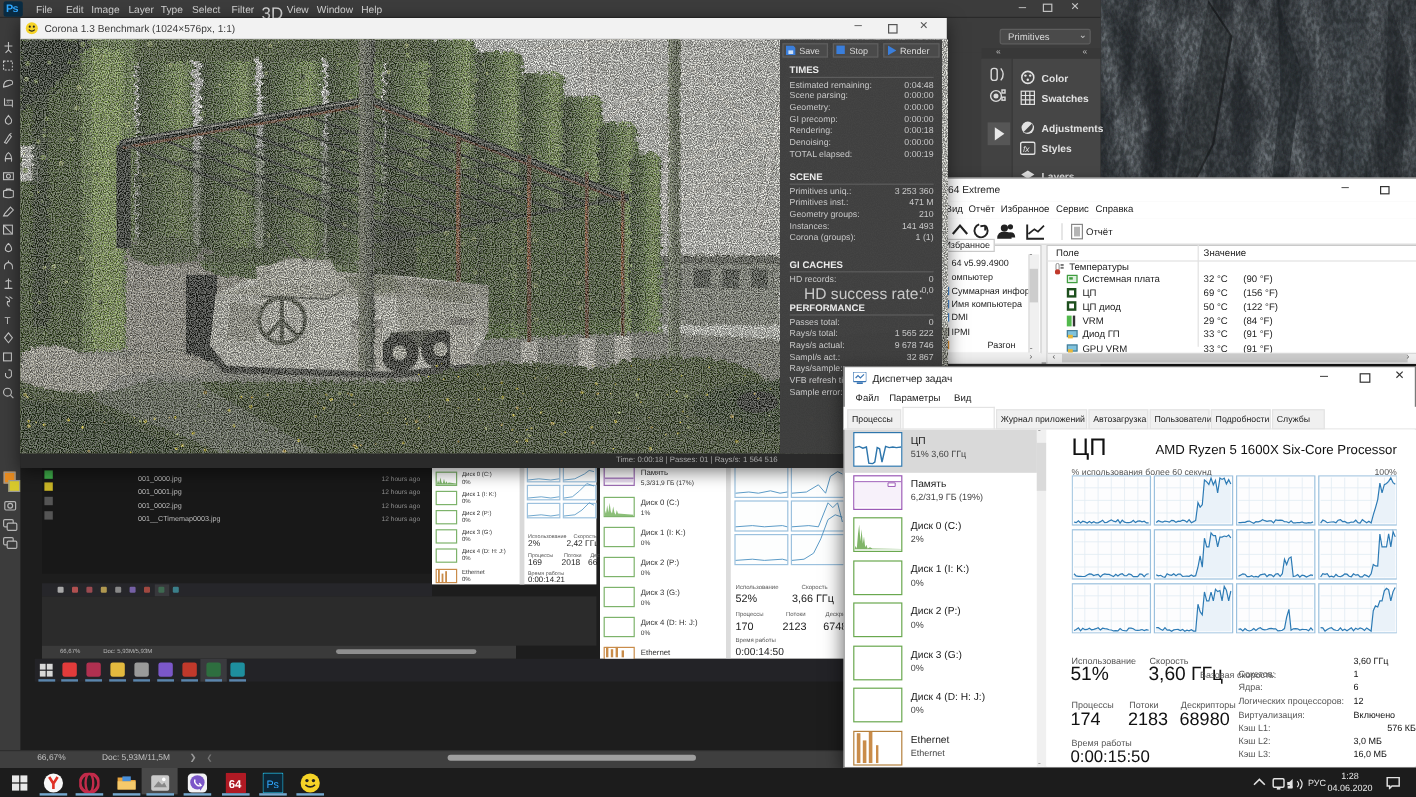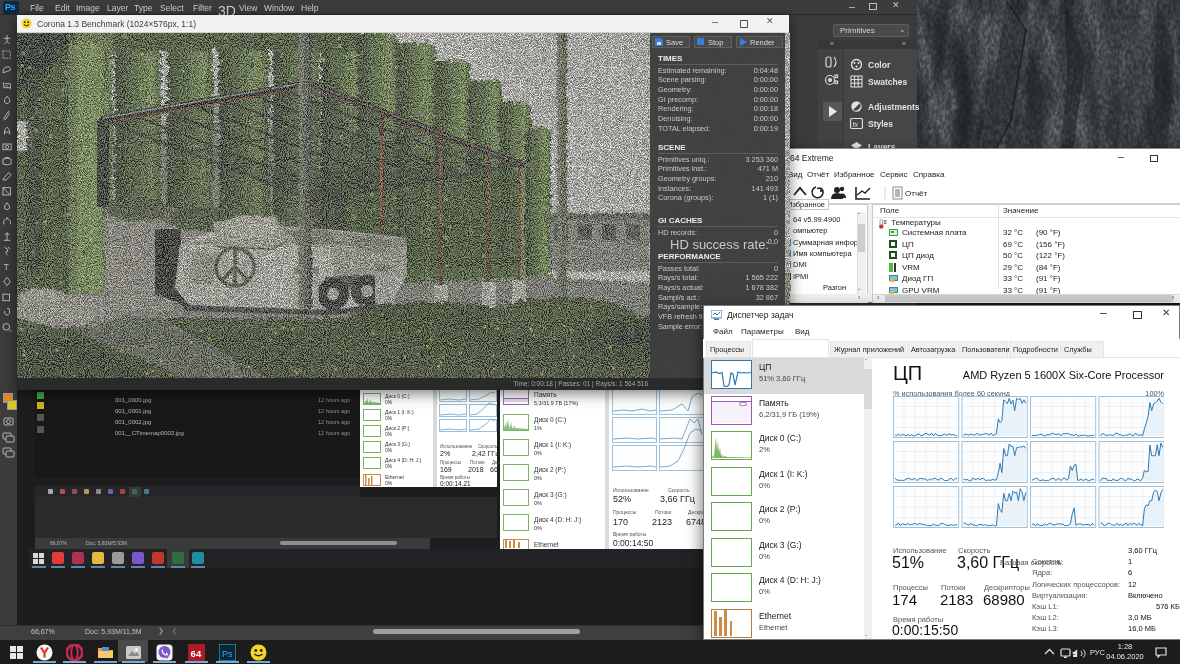--- a/index.html
+++ b/index.html
@@ -1226,21 +1226,21 @@
 <div class="tx" style="left:658px;top:227.5px;width:120px;text-align:right;font-size:7.3px;color:#c9c9c9;">0</div>
 <div class="tx" style="left:658px;top:237.2px;font-size:13px;color:#c9c9c9;margin-left:12px;">HD success rate:</div>
 <div class="tx" style="left:658px;top:237.2px;width:120px;text-align:right;font-size:7.3px;color:#c9c9c9;">0,0</div>
 <div class="tx" style="left:658px;top:252px;font-size:8px;color:#ececec;font-weight:bold;">PERFORMANCE</div>
 <div class="abs" style="left:658px;top:262px;width:120px;height:1px;background:#5d5d5d;"></div>
 <div class="tx" style="left:658px;top:263.5px;font-size:7.3px;color:#c9c9c9;">Passes total:</div>
 <div class="tx" style="left:658px;top:263.5px;width:120px;text-align:right;font-size:7.3px;color:#c9c9c9;">0</div>
 <div class="tx" style="left:658px;top:273.2px;font-size:7.3px;color:#c9c9c9;">Rays/s total:</div>
 <div class="tx" style="left:658px;top:273.2px;width:120px;text-align:right;font-size:7.3px;color:#c9c9c9;">1 565 222</div>
 <div class="tx" style="left:658px;top:282.9px;font-size:7.3px;color:#c9c9c9;">Rays/s actual:</div>
-<div class="tx" style="left:658px;top:282.9px;width:120px;text-align:right;font-size:7.3px;color:#c9c9c9;">1 678 382</div>
+<div class="tx" style="left:658px;top:282.9px;width:120px;text-align:right;font-size:7.3px;color:#c9c9c9;">9 678 746</div>
 <div class="tx" style="left:658px;top:292.59999999999997px;font-size:7.3px;color:#c9c9c9;">Sampl/s act.:</div>
 <div class="tx" style="left:658px;top:292.59999999999997px;width:120px;text-align:right;font-size:7.3px;color:#c9c9c9;">32 867</div>
 <div class="tx" style="left:658px;top:302.29999999999995px;font-size:7.3px;color:#c9c9c9;">Rays/sample:</div>
 <div class="tx" style="left:658px;top:311.99999999999994px;font-size:7.3px;color:#c9c9c9;">VFB refresh time:</div>
 <div class="tx" style="left:658px;top:321.69999999999993px;font-size:7.3px;color:#c9c9c9;">Sample error:</div>
 </div>
 <div class="abs" style="left:0;top:0;width:1180px;height:664px;z-index:20;">
 <div class="abs" style="left:775px;top:148px;width:407px;height:155px;background:#f0f0f0;border:1px solid #8a8a8a;box-shadow:0 3px 10px rgba(0,0,0,0.45);"></div>
 <div class="abs" style="left:776px;top:149px;width:405px;height:19px;background:#ffffff;"></div>
 <div class="tx" style="left:790px;top:153px;font-size:8.5px;color:#222;">64 Extreme</div>

